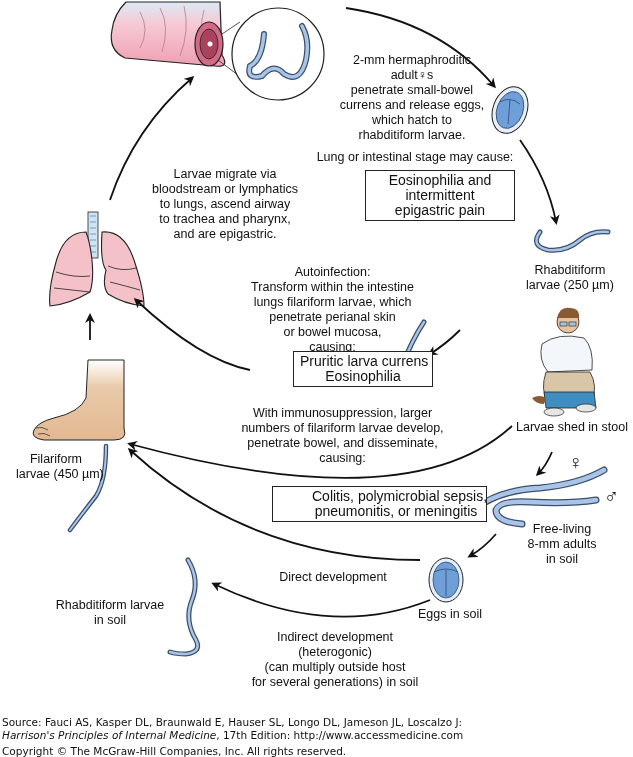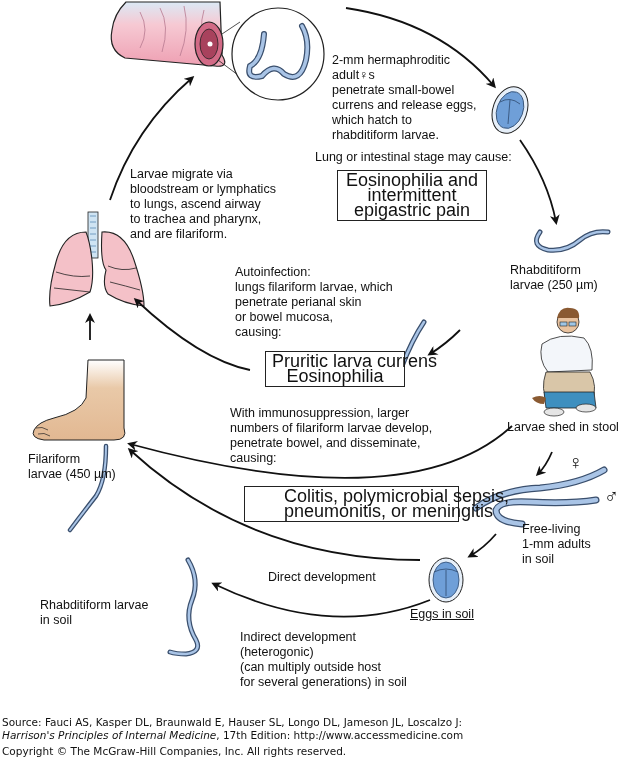--- a/index.html
+++ b/index.html
@@ -1,18 +1,18 @@
 <!DOCTYPE html>
 <html><head>
 <meta charset="utf-8">
 <style>
   html,body{margin:0;padding:0;background:#fff;}
   body{width:633px;height:757px;position:relative;overflow:hidden;font-family:"Liberation Sans",sans-serif;color:#111;}
-  .lbl{position:absolute;font-size:12.5px;line-height:15px;white-space:nowrap;}
-  .box{position:absolute;border:1px solid #222;background:#fff;font-size:18px;line-height:15px;text-align:center;padding:2px 6px;white-space:nowrap;}
+  .lbl{position:absolute;font-size:12.5px;line-height:15px;text-align:center;white-space:nowrap;}
+  .box{position:absolute;border:1px solid #222;background:#fff;font-size:14px;line-height:15px;text-align:center;padding:2px 6px;white-space:nowrap;margin-left:28px;}
   .bold{font-weight:bold;}
   svg.art{position:absolute;left:0;top:0;}
   .foot{position:absolute;left:2px;font-family:"DejaVu Sans",sans-serif;font-size:10.5px;line-height:13px;white-space:nowrap;color:#111;}
   .ital{font-style:italic;}
   .ln{display:block;}
 </style>
 </head>
 <body>
 
 <svg class="art" width="633" height="757" viewBox="0 0 633 757">
@@ -140,30 +140,31 @@
   <span class="ln">Eosinophilia and</span>
   <span class="ln">intermittent</span>
   <span class="ln">epigastric pain</span>
 </div>
 
 <div class="lbl" style="left:130px;top:167px;width:190px;">
   <span class="ln">Larvae migrate via</span>
   <span class="ln">bloodstream or lymphatics</span>
   <span class="ln">to lungs, ascend airway</span>
   <span class="ln">to trachea and pharynx,</span>
-  <span class="ln">and are filariform.</span>
+  <span class="ln">and are epigastric.</span>
 </div>
 
 <div class="lbl bold" style="left:510px;top:263px;width:120px;font-weight:normal;">
   <span class="ln">Rhabditiform</span>
   <span class="ln">larvae (250 µm)</span>
 </div>
 
 <div class="lbl" style="left:235px;top:265px;width:195px;">
   <span class="ln">Autoinfection:</span>
+  <span class="ln">Transform within the intestine</span>
   <span class="ln">lungs filariform larvae, which</span>
   <span class="ln">penetrate perianal skin</span>
   <span class="ln">or bowel mucosa,</span>
   <span class="ln">causing:</span>
 </div>
 <div class="box" style="left:265px;top:351px;width:126px;">
   <span class="ln">Pruritic larva currens</span>
   <span class="ln">Eosinophilia</span>
 </div>
 
@@ -173,35 +174,35 @@
   <span class="ln">penetrate bowel, and disseminate,</span>
   <span class="ln">causing:</span>
 </div>
 <div class="box" style="left:244px;top:486px;width:168px;padding-left:39px;">
   <span class="ln">Colitis, polymicrobial sepsis,</span>
   <span class="ln">pneumonitis, or meningitis</span>
 </div>
 
 <div class="lbl" style="left:507px;top:420px;width:130px;">Larvae shed in stool</div>
 
-<div class="lbl" style="left:16px;top:452px;width:80px;padding-left:12px;">
+<div class="lbl" style="left:4px;top:452px;width:80px;padding-left:12px;">
   <span class="ln">Filariform</span>
   <span class="ln">larvae (450 µm)</span>
 </div>
 
 <div class="lbl" style="left:568px;top:452px;font-size:20px;line-height:20px;">♀</div>
 <div class="lbl" style="left:604px;top:486px;font-size:20px;line-height:20px;">♂</div>
 <div class="lbl" style="left:522px;top:522px;width:80px;">
   <span class="ln">Free-living</span>
-  <span class="ln">1-mm adults</span>
+  <span class="ln">8-mm adults</span>
   <span class="ln">in soil</span>
 </div>
 
 <div class="lbl" style="left:268px;top:570px;width:130px;">Direct development</div>
-<div class="lbl" style="left:410px;top:607px;width:80px;text-decoration:underline;">Eggs in soil</div>
+<div class="lbl" style="left:410px;top:607px;width:80px;">Eggs in soil</div>
 
 <div class="lbl" style="left:40px;top:598px;width:140px;">
   <span class="ln">Rhabditiform larvae</span>
   <span class="ln">in soil</span>
 </div>
 
 <div class="lbl" style="left:240px;top:630px;width:190px;">
   <span class="ln">Indirect development</span>
   <span class="ln">(heterogonic)</span>
   <span class="ln">(can multiply outside host</span>

